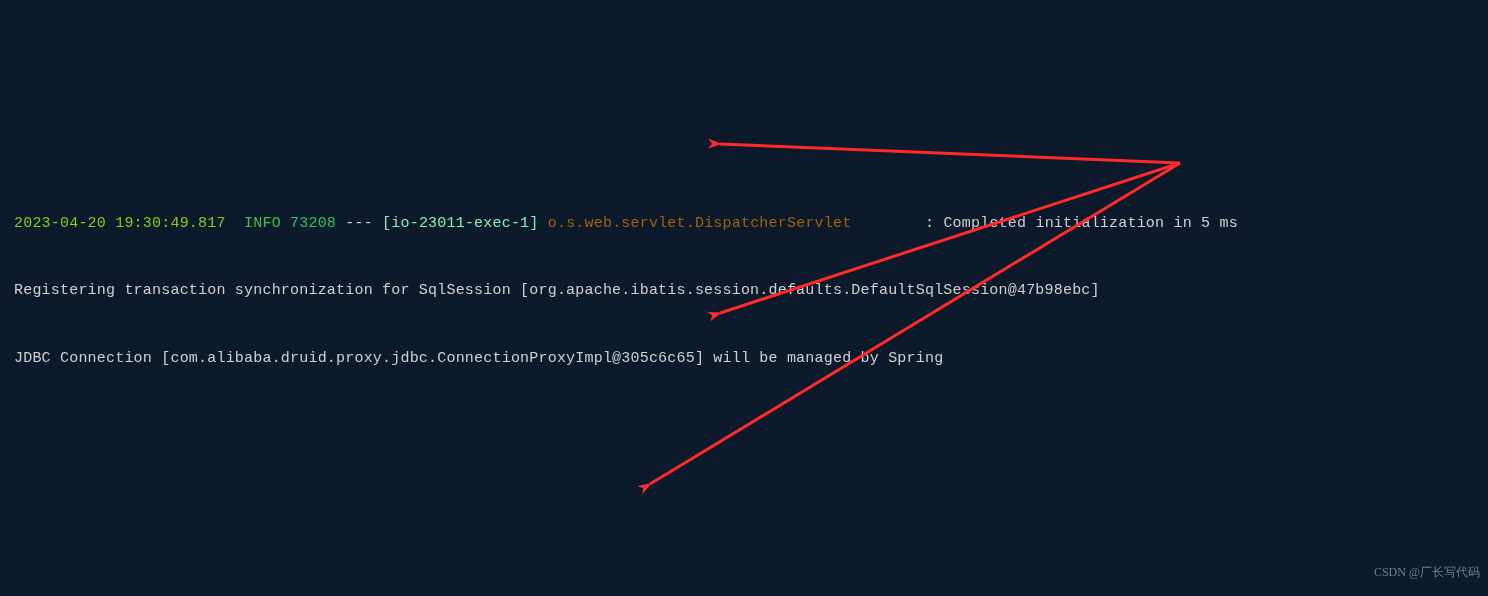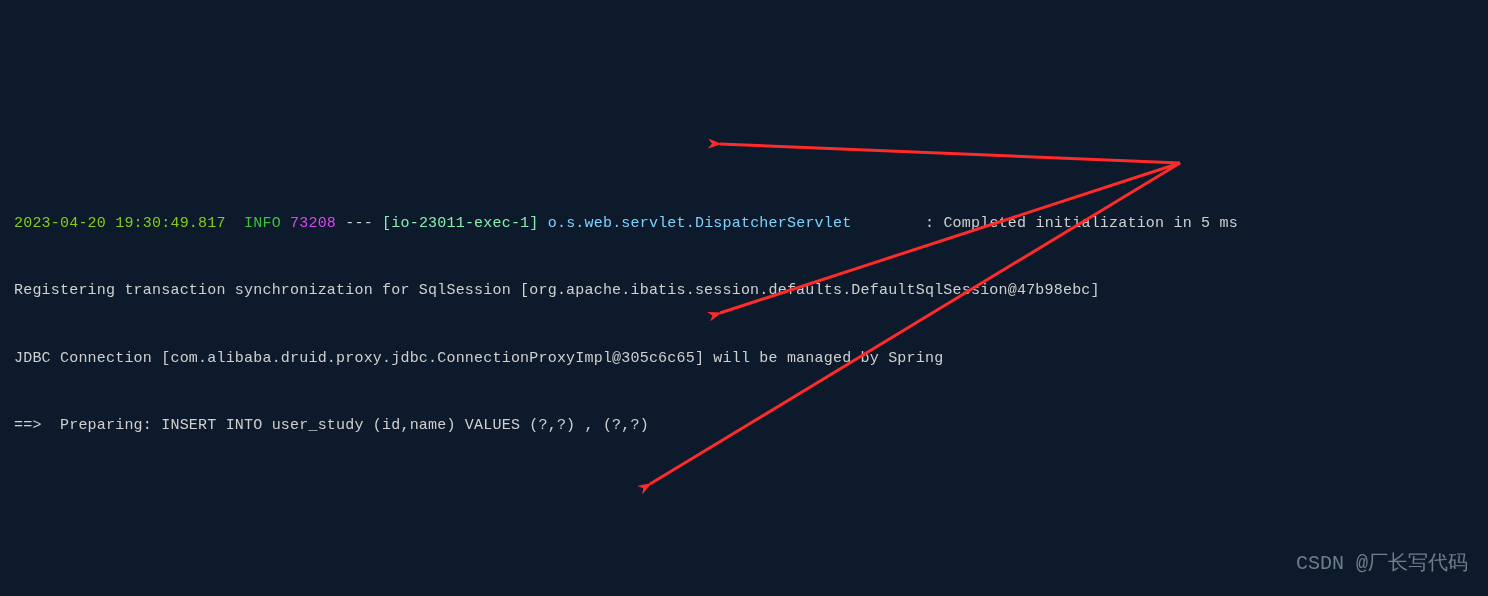--- a/index.html
+++ b/index.html
@@ -15,53 +15,52 @@
     overflow: hidden;
     white-space: pre;
   }
   .terminal {
     position: relative;
     padding: 4px 14px;
     letter-spacing: 0.2px;
   }
   .ts     { color: #84cc16; }
   .level  { color: #3fbf3f; text-align: right; }
-  .pid    { color: #d946ef; text-align: right; }
+  .pid    { color: #22c55e; text-align: right; }
   .sep    { color: #d0d0d0; }
   .thread { color: #86efac; }
-  .logger { color: #7dd3fc; margin-top: 12px; }
+  .logger { color: #a16207; margin-top: 12px; }
   .msg    { color: #d0d0d0; }
   .line   { display: block; }
   .watermark {
     position: absolute;
-    right: 20px;
+    right: 8px;
     bottom: 10px;
     color: #9aa8b4;
-    font-family: Liberation Mono, monospace;
-    font-size: 20px;
+    font-family: Liberation Serif, serif;
+    font-size: 12px;
     opacity: 0.7;
     white-space: nowrap;
   }
   svg.arrows {
     position: absolute;
     left: 0; top: 0;
     width: 1488px; height: 596px;
     pointer-events: none;
   }
 </style>
 </head>
 <body>
 
 
 
 <div class="terminal">
 <span class="line"><span class="ts">2023-04-20 19:30:49.817</span>  <span class="level">INFO</span> <span class="pid">73208</span> <span class="sep">---</span> <span class="thread">[io-23011-exec-1]</span> <span class="logger">o.s.web.servlet.DispatcherServlet</span>        <span class="msg">: Completed initialization in 5 ms</span></span>
 <span class="line">Registering transaction synchronization for SqlSession [org.apache.ibatis.session.defaults.DefaultSqlSession@47b98ebc]</span>
 <span class="line">JDBC Connection [com.alibaba.druid.proxy.jdbc.ConnectionProxyImpl@305c6c65] will be managed by Spring</span>
-<span class="line">==&gt;  Preparing: INSERT INTO user_study (id,name) VALUES (?,?) , (?,?)</span>
 
 
 
 
 
 
 
 
 
 

